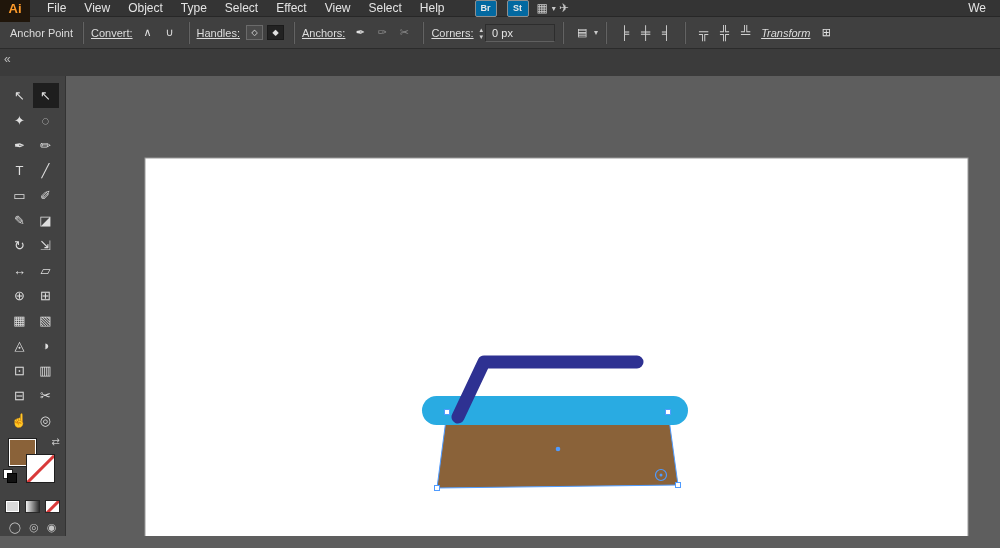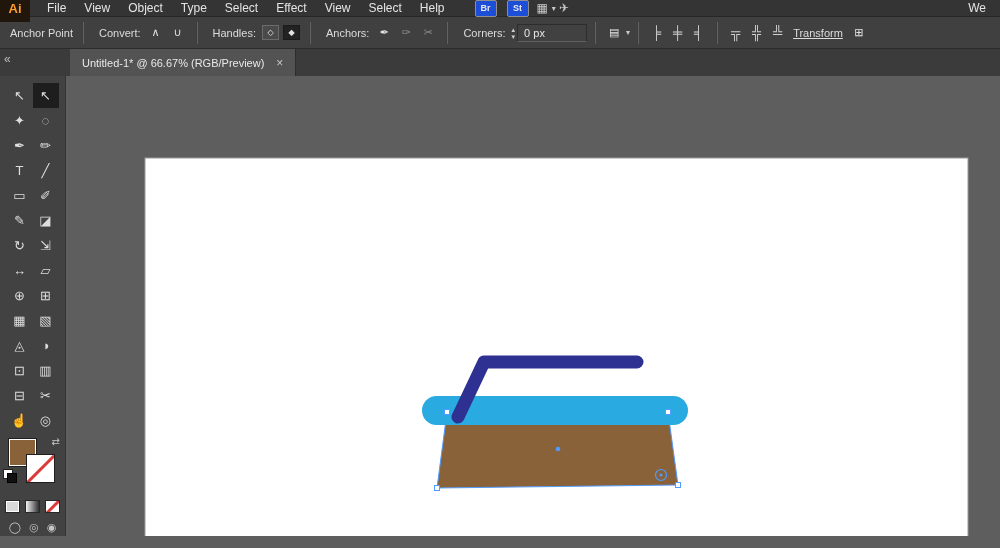--- a/index.html
+++ b/index.html
@@ -10,40 +10,40 @@
     -webkit-user-select:none;user-select:none;
   }
   
   .menubar{height:16px;background:#343434;display:flex;align-items:center;font-size:12px;}
   .logo{width:30px;height:28px;background:#20160b;color:#ff9b2a;font-weight:bold;font-size:13px;
         display:flex;align-items:center;justify-content:center;}
   #menu-items{display:flex;margin-left:8px;}
   .menu-item{padding:0 9px;line-height:28px;white-space:nowrap;}
   .mb-gap{width:16px;}
   .mb-btn{width:20px;height:15px;border:1px solid #8f8f8f;border-radius:2px;font-size:9px;font-weight:bold;
-          display:flex;align-items:center;justify-content:center;margin:0 5px;background:#1d4ed8;color:#e8e8e8;}
+          display:flex;align-items:center;justify-content:center;margin:0 5px;background:#0369a1;color:#e8e8e8;}
   .mb-icon{color:#c9c9c9;font-size:12px;margin:0 3px;}
   .chev{font-size:8px;color:#c9c9c9;margin-left:1px;}
   .workspace{margin-left:auto;padding-right:14px;font-size:12px;white-space:nowrap;}
   
   .controlbar{height:33px;background:#404040;border-top:1px solid #272727;border-bottom:1px solid #2b2b2b;
               display:flex;align-items:center;font-size:11px;color:#dcdcdc;padding:0 10px;box-sizing:border-box;}
   .cb-sep{width:1px;height:22px;background:#3c3c3c;border-right:1px solid #636363;margin:0 7px;flex:none;}
-  .cb-label{margin:0 4px 0 8px;white-space:nowrap;}
+  .cb-label{margin:0 4px 0 0;white-space:nowrap;text-decoration:underline;}
   .cb-title{white-space:nowrap;margin-right:2px;}
   .cb-icon{width:18px;height:16px;display:inline-flex;align-items:center;justify-content:center;
            color:#e2e2e2;font-size:11px;margin:0 2px;flex:none;}
   .cb-icon.boxed{border:1px solid #6b6b6b;background:#4a4a4a;width:15px;height:13px;font-size:8px;}
   .cb-icon.boxed.selected{background:#222;border-color:#1a1a1a;}
   .cb-icon.disabled{color:#8b8b8b;}
   .cb-icon.align{font-size:13px;color:#cfcfcf;margin:0 3px;width:15px;}
   .stepper{display:flex;flex-direction:column;line-height:7px;font-size:7px;color:#cfcfcf;margin:0 2px;}
   .value-box{width:70px;height:18px;background:#414141;border:1px solid #2d2d2d;border-bottom-color:#606060;
              display:flex;align-items:center;padding-left:6px;box-sizing:border-box;color:#e6e6e6;}
-  .transform-link{text-decoration:underline;margin:8px 5px;white-space:nowrap;}
+  .transform-link{text-decoration:underline;margin:8px 5px;white-space:nowrap;font-style:italic;}
   
   .tabbar{height:27px;background:#3b3b3b;display:flex;align-items:stretch;position:relative;}
   .collapse{position:absolute;left:4px;top:3px;color:#bdbdbd;font-size:12px;}
   .doc-tab{margin-left:70px;background:#535353;display:flex;align-items:center;padding:0 12px;
            font-size:11px;color:#e8e8e8;border-right:1px solid #2d2d2d;}
   .tab-close{margin-left:12px;color:#c4c4c4;font-size:12px;}
   
   .main{display:flex;height:460px;}
   .toolbar{width:66px;background:#424242;border-right:1px solid #333;display:flex;flex-direction:column;
            align-items:center;padding-top:7px;box-sizing:border-box;flex:none;}
@@ -120,24 +120,20 @@
   <span class="cb-sep"></span>
   <span id="align-icons-h"><span class="cb-icon align">╞</span><span class="cb-icon align">╪</span><span class="cb-icon align">╡</span></span>
   <span class="cb-sep"></span>
   <span id="align-icons-v"><span class="cb-icon align">╦</span><span class="cb-icon align">╬</span><span class="cb-icon align">╩</span></span>
   <span class="transform-link">Transform</span>
   <span class="cb-icon">⊞</span>
 </div>
 
 <div class="tabbar">
   <span class="collapse">«</span>
-  <div class="doc-tab">
-    <span>Untitled-1* @ 66.67% (RGB/Preview)</span>
-    <span class="tab-close">×</span>
-  </div>
 </div>
 
 <div class="main">
 
   <div class="toolbar">
     <div id="tools">
         <div class="tool">↖</div>
         <div class="tool selected">↖</div>
         <div class="tool">✦</div>
         <div class="tool">◌</div>

